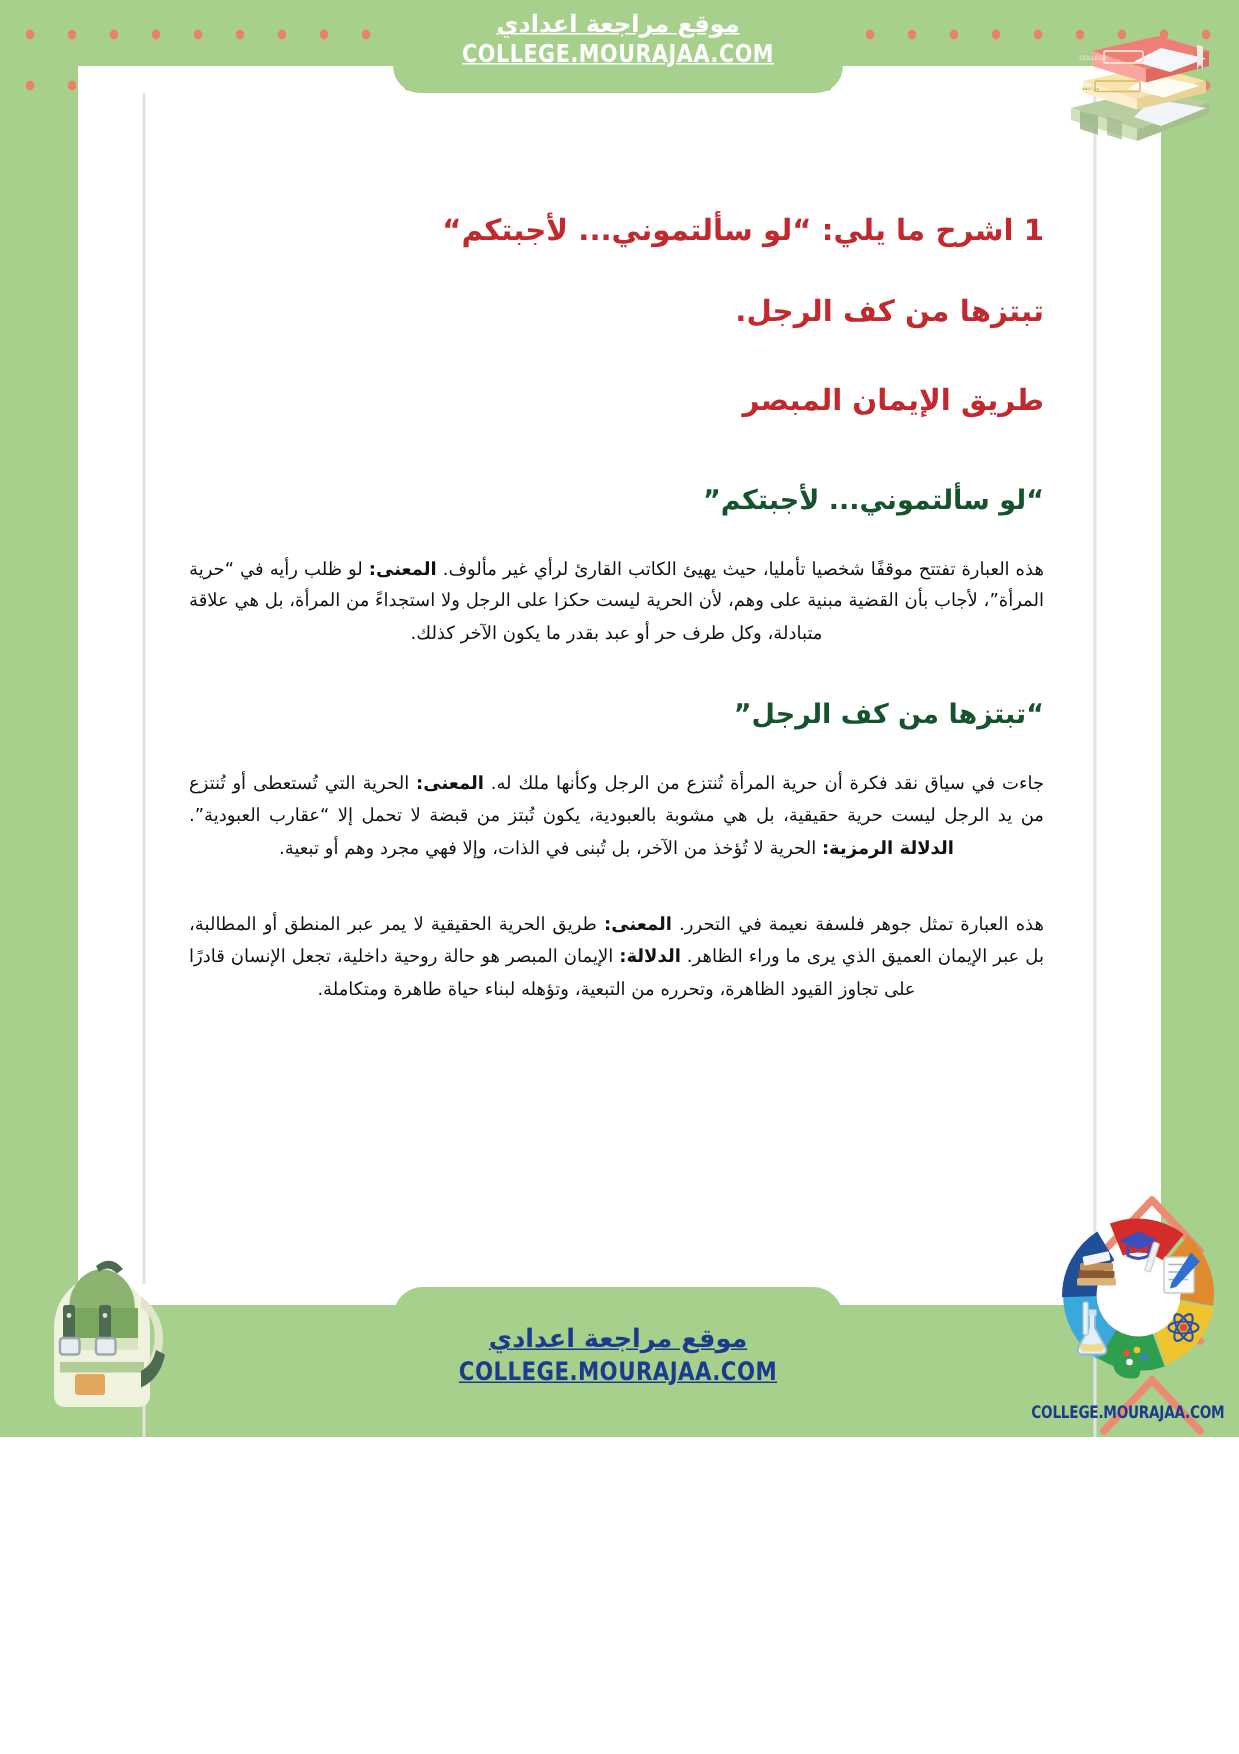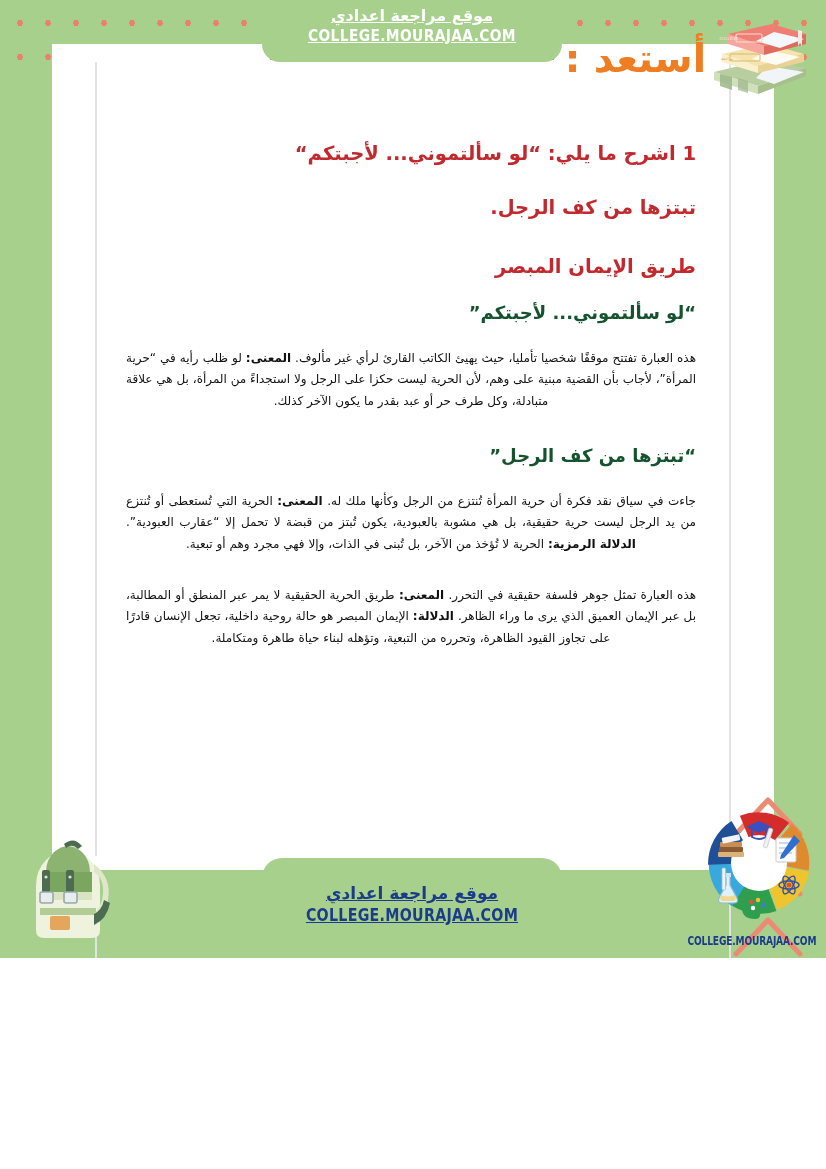--- a/index.html
+++ b/index.html
@@ -163,21 +163,21 @@
 
   .q-line {
     color: #c1292e;
     font-weight: bold;
     font-size: 19.5px;
     line-height: 1.45;
     margin: 0 0 26px 0;
     font-family: "DejaVu Sans", "Liberation Sans", sans-serif;
   }
   .q-line.q2 { margin-bottom: 30px; }
-  .q-line.q3 { margin-bottom: 18px; }
+  .q-line.q3 { margin-bottom: 39px; }
 
   .sec-head {
     color: #14532d;
     font-weight: bold;
     font-size: 18px;
     line-height: 1.5;
     margin: 0 0 22px 0;
   }
 
   .para {
@@ -302,21 +302,20 @@
   <div class="dots"></div>
 
   <div class="rule-left"></div>
   <div class="rule-right"></div>
 
   <div class="site-name">
     <span class="ar">موقع مراجعة اعدادي</span>
     <span class="en">COLLEGE.MOURAJAA.COM</span>
   </div>
 
-  <div class="title">أستعد :</div>
 
   <svg class="books" viewBox="0 0 110 86">
     <g>
 
       <path d="M8 58 L58 46 L100 54 L52 72 Z" fill="#b9ceA0"></path>
       <path d="M52 72 L100 54 L100 62 L52 80 Z" fill="#a7bf8d"></path>
       <path d="M8 58 L52 72 L52 80 L8 66 Z" fill="#cfe0bb"></path>
       <path d="M62 52 L98 58 L68 70 L50 64 Z" fill="#f2f5f8"></path>
       <path d="M14 60 L26 63 L26 76 L14 72 Z" fill="#9cb68a" opacity="0.85"></path>
       <path d="M32 64 L42 67 L42 79 L32 76 Z" fill="#9cb68a" opacity="0.7"></path>
@@ -349,21 +348,21 @@
       <p class="sec-head">“لو سألتموني... لأجبتكم”</p>
       <p class="para"><span>هذه العبارة تفتتح موقفًا شخصيا تأمليا، حيث يهيئ الكاتب القارئ لرأي غير مألوف. </span><b>المعنى:</b><span> لو ظلب رأيه في “حرية المرأة”، لأجاب بأن القضية مبنية على وهم، لأن الحرية ليست حكزا على الرجل ولا استجداءً من المرأة، بل هي علاقة متبادلة، وكل طرف حر أو عبد بقدر ما يكون الآخر كذلك.</span></p>
     </div>
 
     <div class="sec-block">
       <p class="sec-head">“تبتزها من كف الرجل”</p>
       <p class="para"><span>جاءت في سياق نقد فكرة أن حرية المرأة تُنتزع من الرجل وكأنها ملك له. </span><b>المعنى:</b><span> الحرية التي تُستعطى أو تُنتزع من يد الرجل ليست حرية حقيقية، بل هي مشوبة بالعبودية، يكون تُبتز من قبضة لا تحمل إلا “عقارب العبودية”. </span><b>الدلالة الرمزية:</b><span> الحرية لا تُؤخذ من الآخر، بل تُبنى في الذات، وإلا فهي مجرد وهم أو تبعية.</span></p>
     </div>
 
     <div class="sec-block">
-      <p class="para"><span>هذه العبارة تمثل جوهر فلسفة حقيقية في التحرر. </span><b>المعنى:</b><span> طريق الحرية الحقيقية لا يمر عبر المنطق أو المطالبة، بل عبر الإيمان العميق الذي يرى ما وراء الظاهر. </span><b>الدلالة:</b><span> الإيمان المبصر هو حالة روحية داخلية، تجعل الإنسان قادرًا على تجاوز القيود الظاهرة، وتحرره من التبعية، وتؤهله لبناء حياة طاهرة ومتكاملة.</span></p>
+      <p class="para"><span>هذه العبارة تمثل جوهر فلسفة نعيمة في التحرر. </span><b>المعنى:</b><span> طريق الحرية الحقيقية لا يمر عبر المنطق أو المطالبة، بل عبر الإيمان العميق الذي يرى ما وراء الظاهر. </span><b>الدلالة:</b><span> الإيمان المبصر هو حالة روحية داخلية، تجعل الإنسان قادرًا على تجاوز القيود الظاهرة، وتحرره من التبعية، وتؤهله لبناء حياة طاهرة ومتكاملة.</span></p>
     </div>
 
   </div>
 
   <svg class="chevrons" viewBox="0 0 72 230">
     <g fill="none" stroke="#ec8a74" stroke-width="5" stroke-linejoin="round" stroke-linecap="round">
       <polyline points="4,44 36,10 68,44"></polyline>
       <polyline points="4,104 36,70 68,104"></polyline>
       <polyline points="4,164 36,130 68,164"></polyline>
       <polyline points="4,224 36,190 68,224"></polyline>

